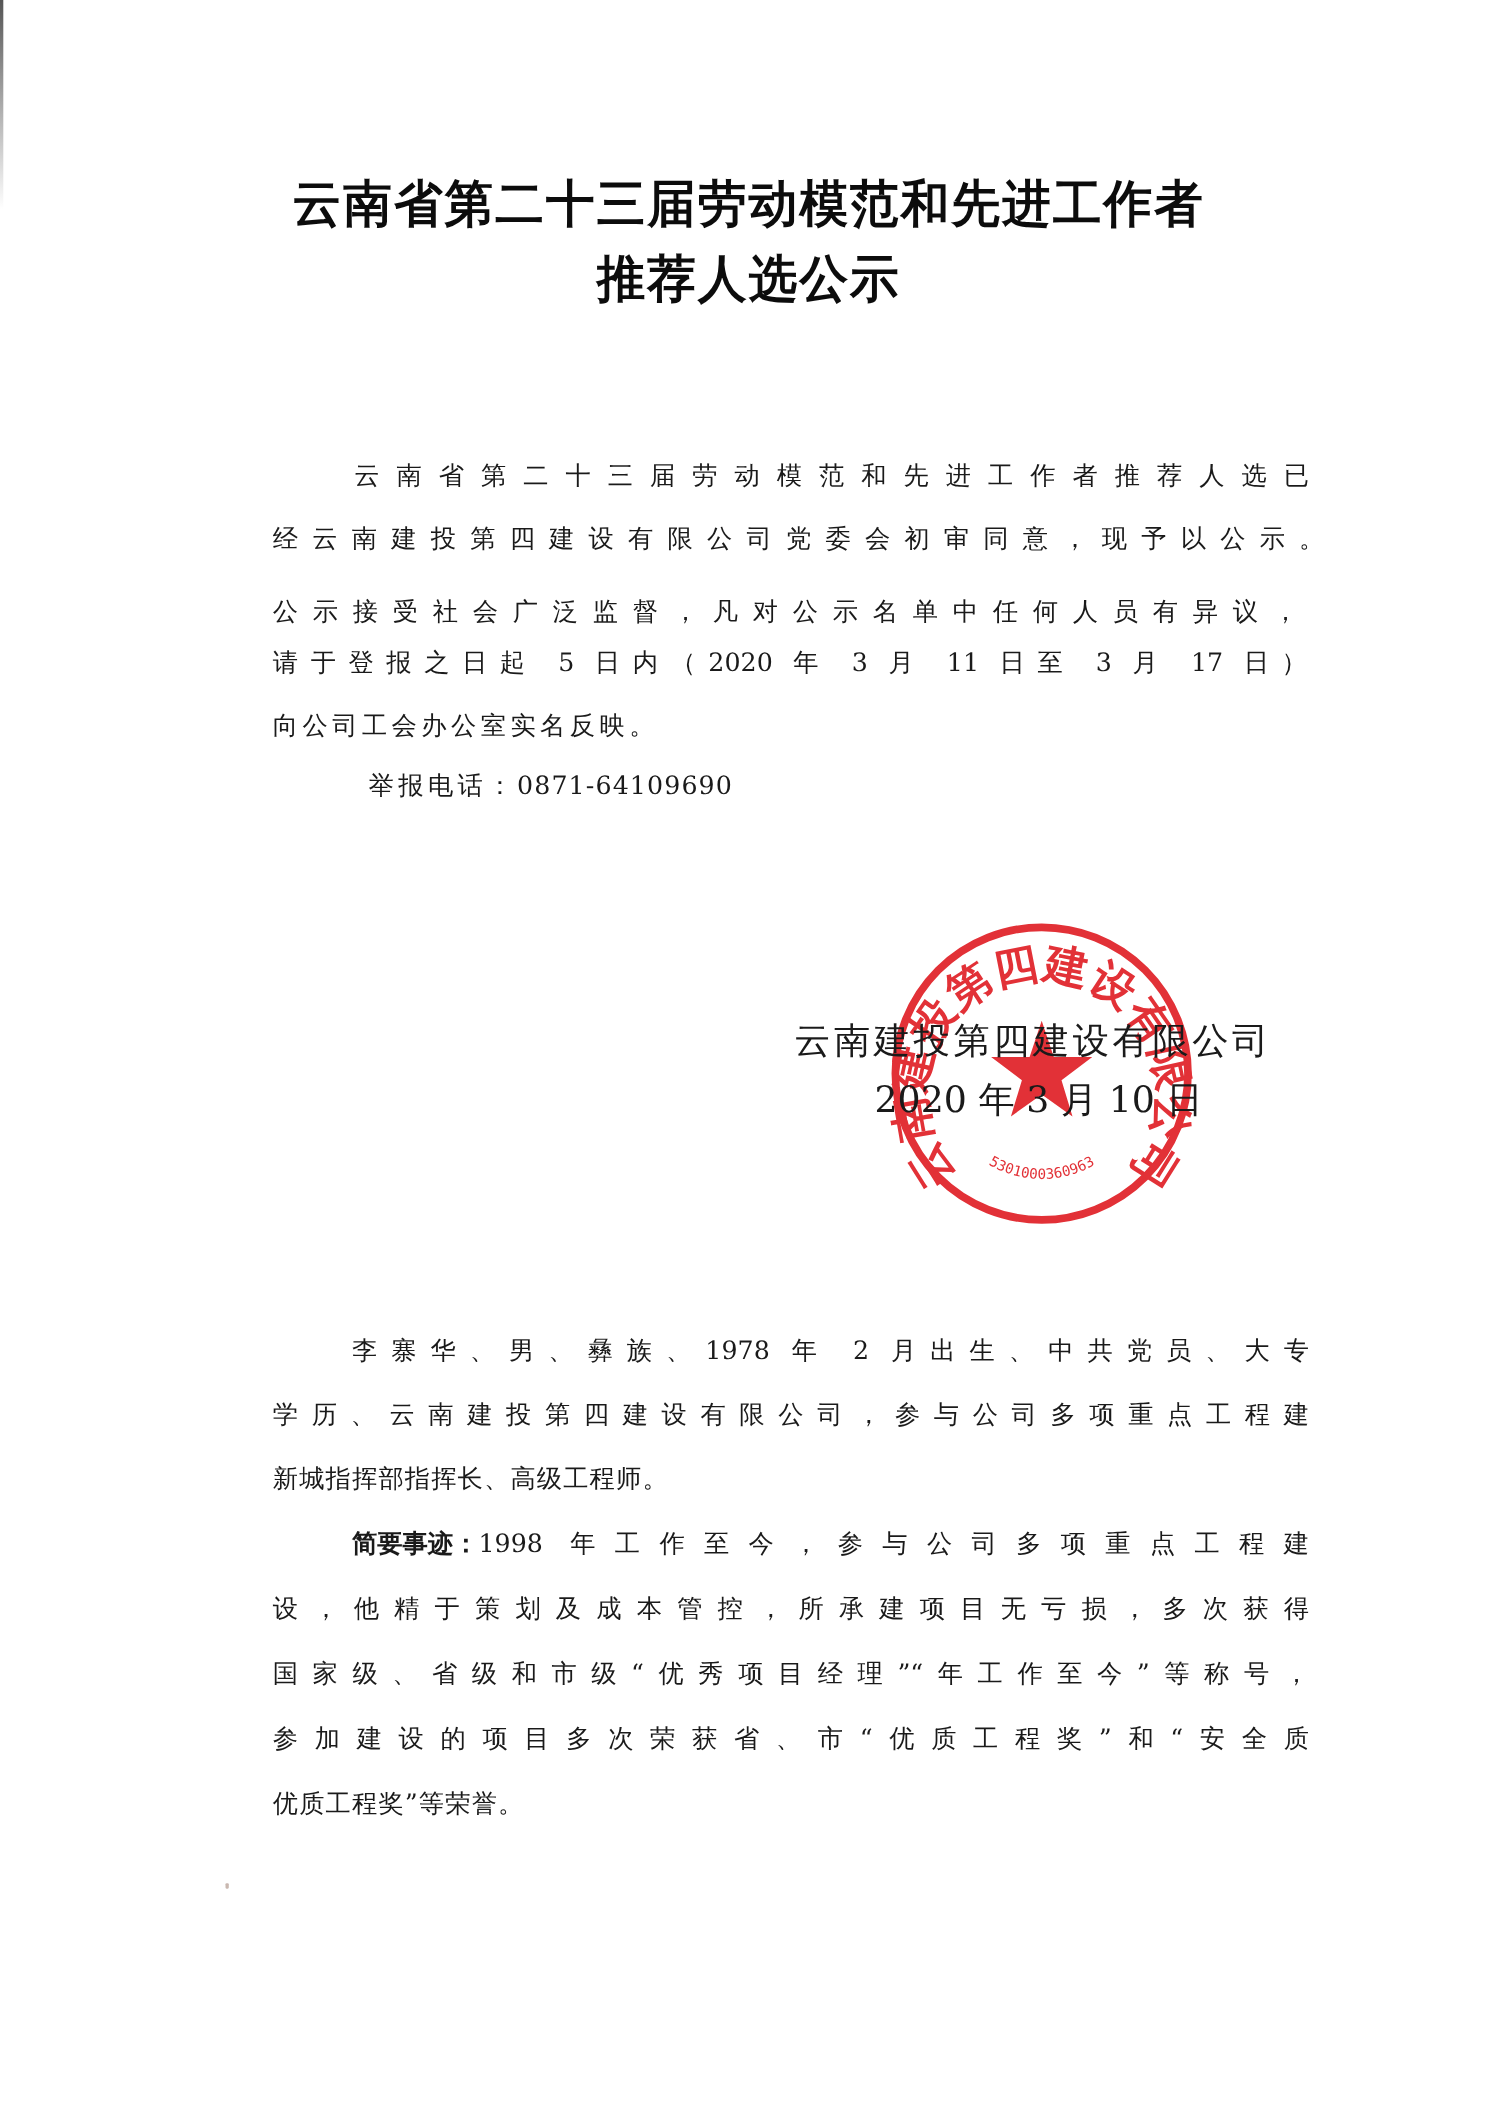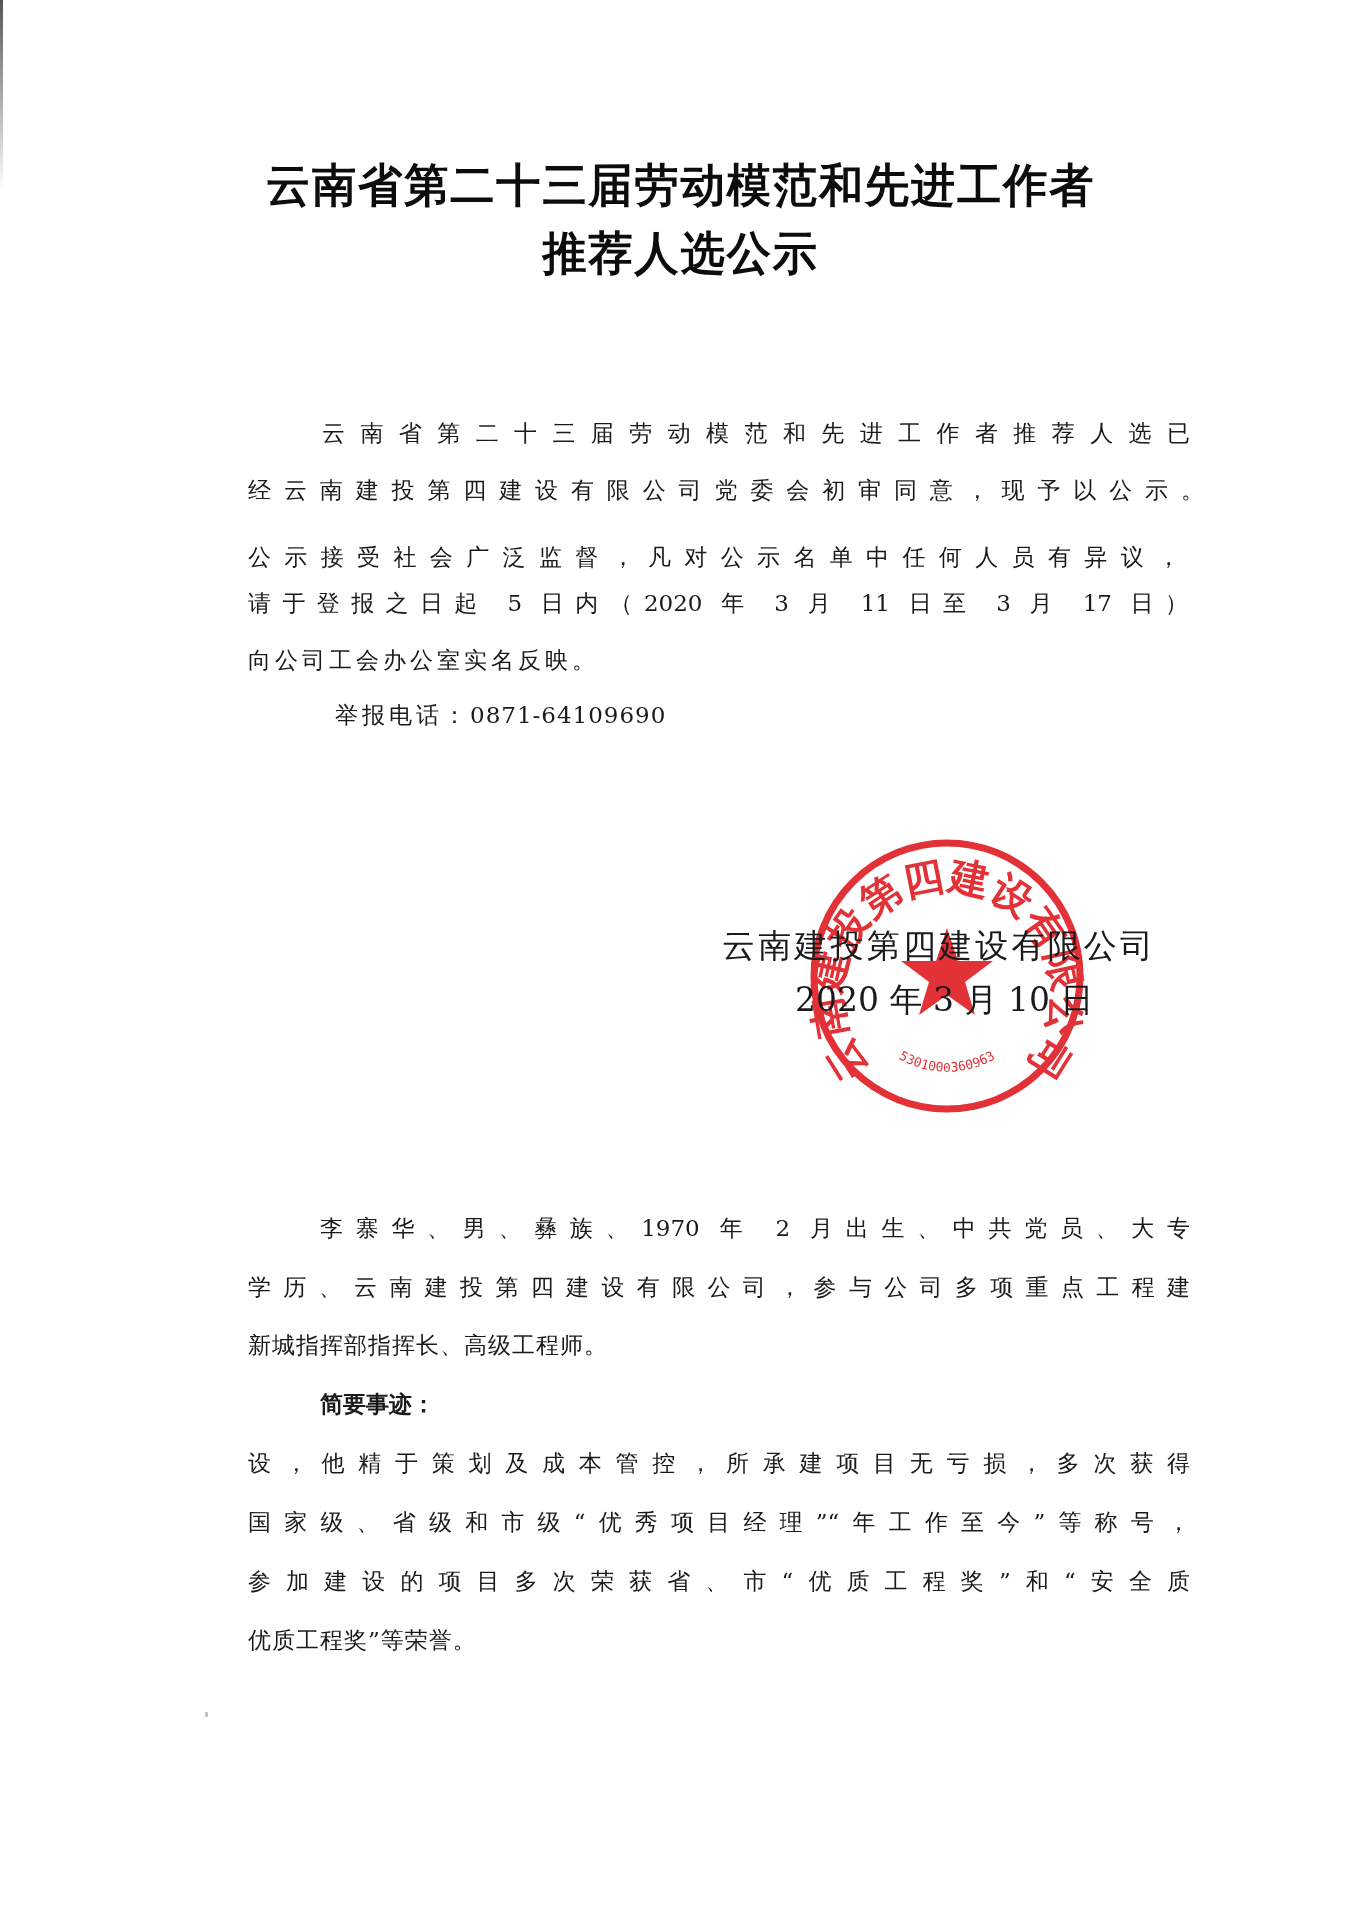--- a/index.html
+++ b/index.html
@@ -55,24 +55,25 @@
   <polygon fill="#e02127" points="140,92 151,125 186,125 158,146 168,179 140,159 112,179 122,146 94,125 129,125"></polygon>
   <text font-family="DejaVu Sans Mono, monospace" font-size="13" fill="#e02127">
     <textPath href="#arcBottom" startOffset="50%" text-anchor="middle">5301000360963</textPath>
   </text>
 </svg>
 
 <div class="sig" style="left:722px; top:926px; width:431px;">云南建投第四建设有限公司</div>
 <div class="sig" style="left:795px; top:980px; width:278px;">2020 年 3 月 10 日</div>
 
 <div>
-  <div class="line justify" style="left:320px; top:1205px; width:870px;">李寨华、男、彝族、1970 年 2 月出生、中共党员、大专</div>
+  <div class="line justify" style="left:320px; top:1205px; width:870px;">李寨华、男、彝族、1978 年 2 月出生、中共党员、大专</div>
   <div class="line justify" style="left:248px; top:1264px; width:942px;">学历、云南建投第四建设有限公司，参与公司多项重点工程建</div>
   <div class="line" style="left:248px; top:1322px; letter-spacing:1px;">新城指挥部指挥长、高级工程师。</div>
 
   <div class="line" style="left:320px; top:1381px; width:870px; display:flex; justify-content:flex-start;">
     <span class="bold">简要事迹：</span>
+    <span class="justify" style="flex:1; display:block;">1998 年工作至今，参与公司多项重点工程建</span>
   </div>
   <div class="line justify" style="left:248px; top:1440px; width:942px;">设，他精于策划及成本管控，所承建项目无亏损，多次获得</div>
   <div class="line justify" style="left:248px; top:1499px; width:942px;">国家级、省级和市级“优秀项目经理”“年工作至今”等称号，</div>
   <div class="line justify" style="left:248px; top:1558px; width:942px;">参加建设的项目多次荣获省、市“优质工程奖”和“安全质</div>
   <div class="line" style="left:248px; top:1617px; letter-spacing:1px;">优质工程奖”等荣誉。</div>
 </div>
 
 </body></html>

